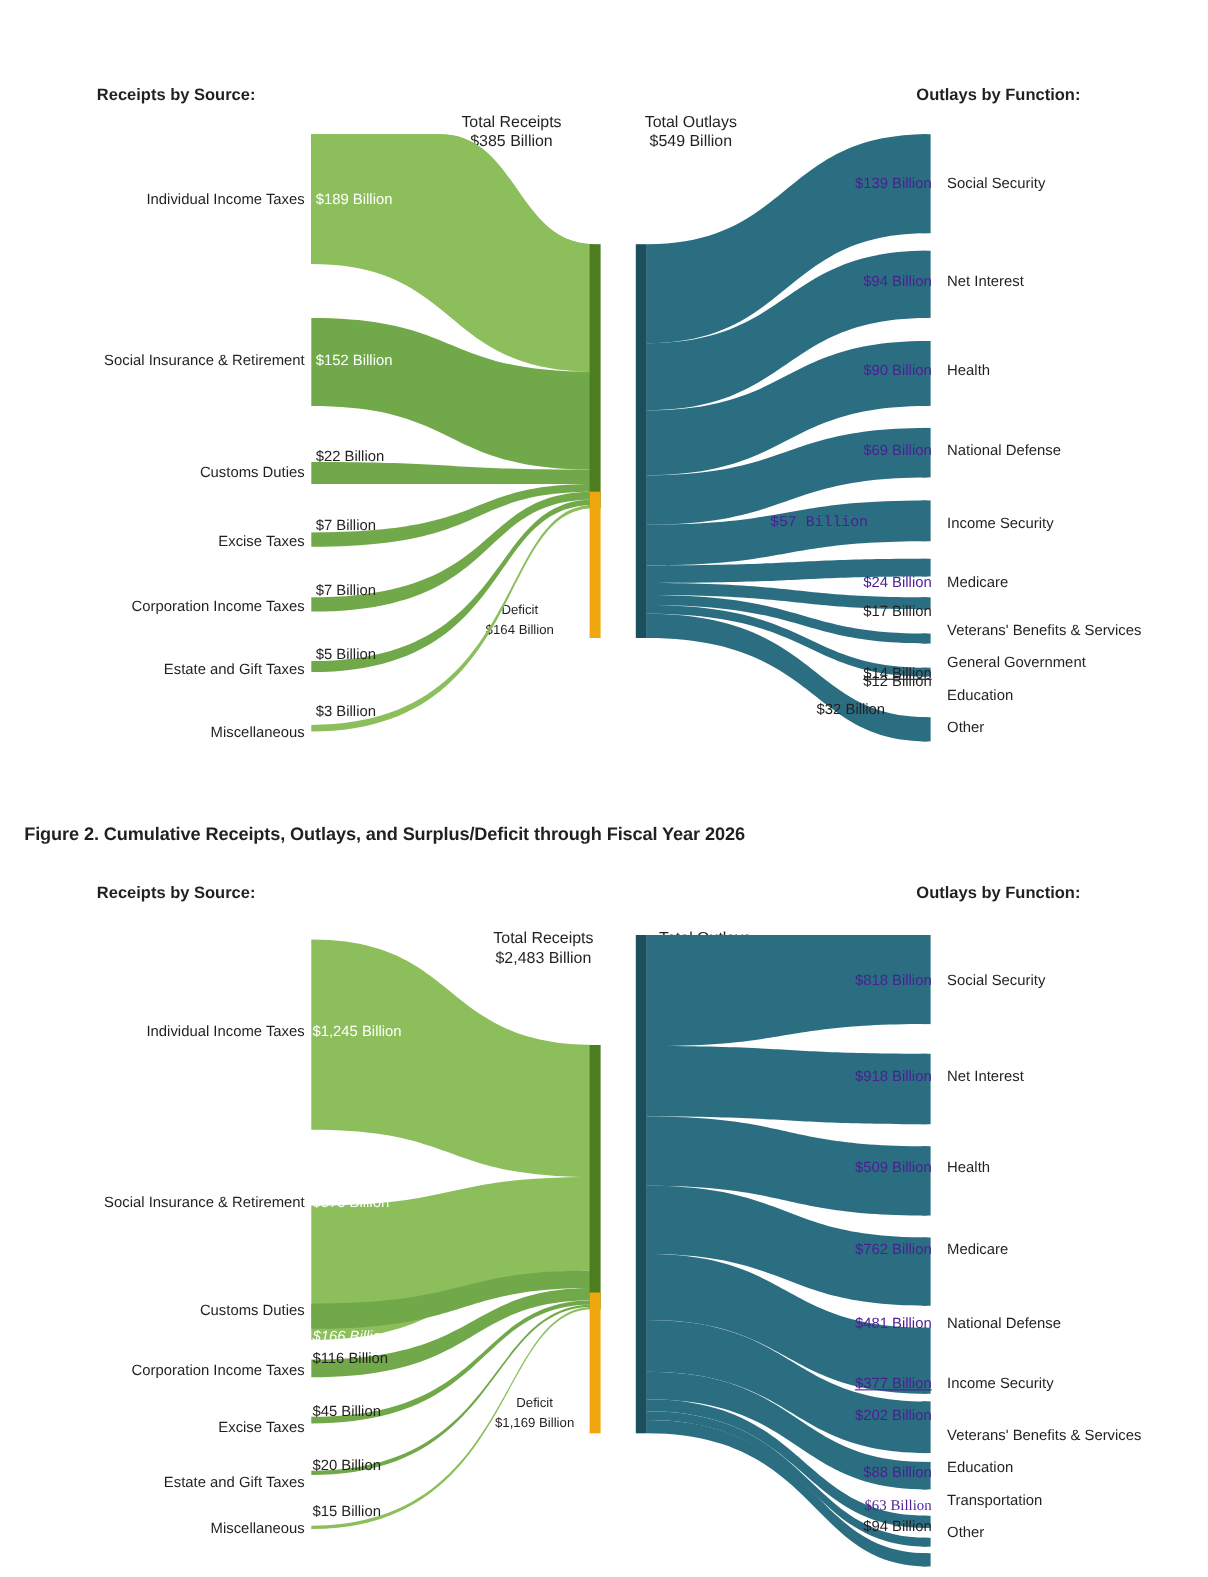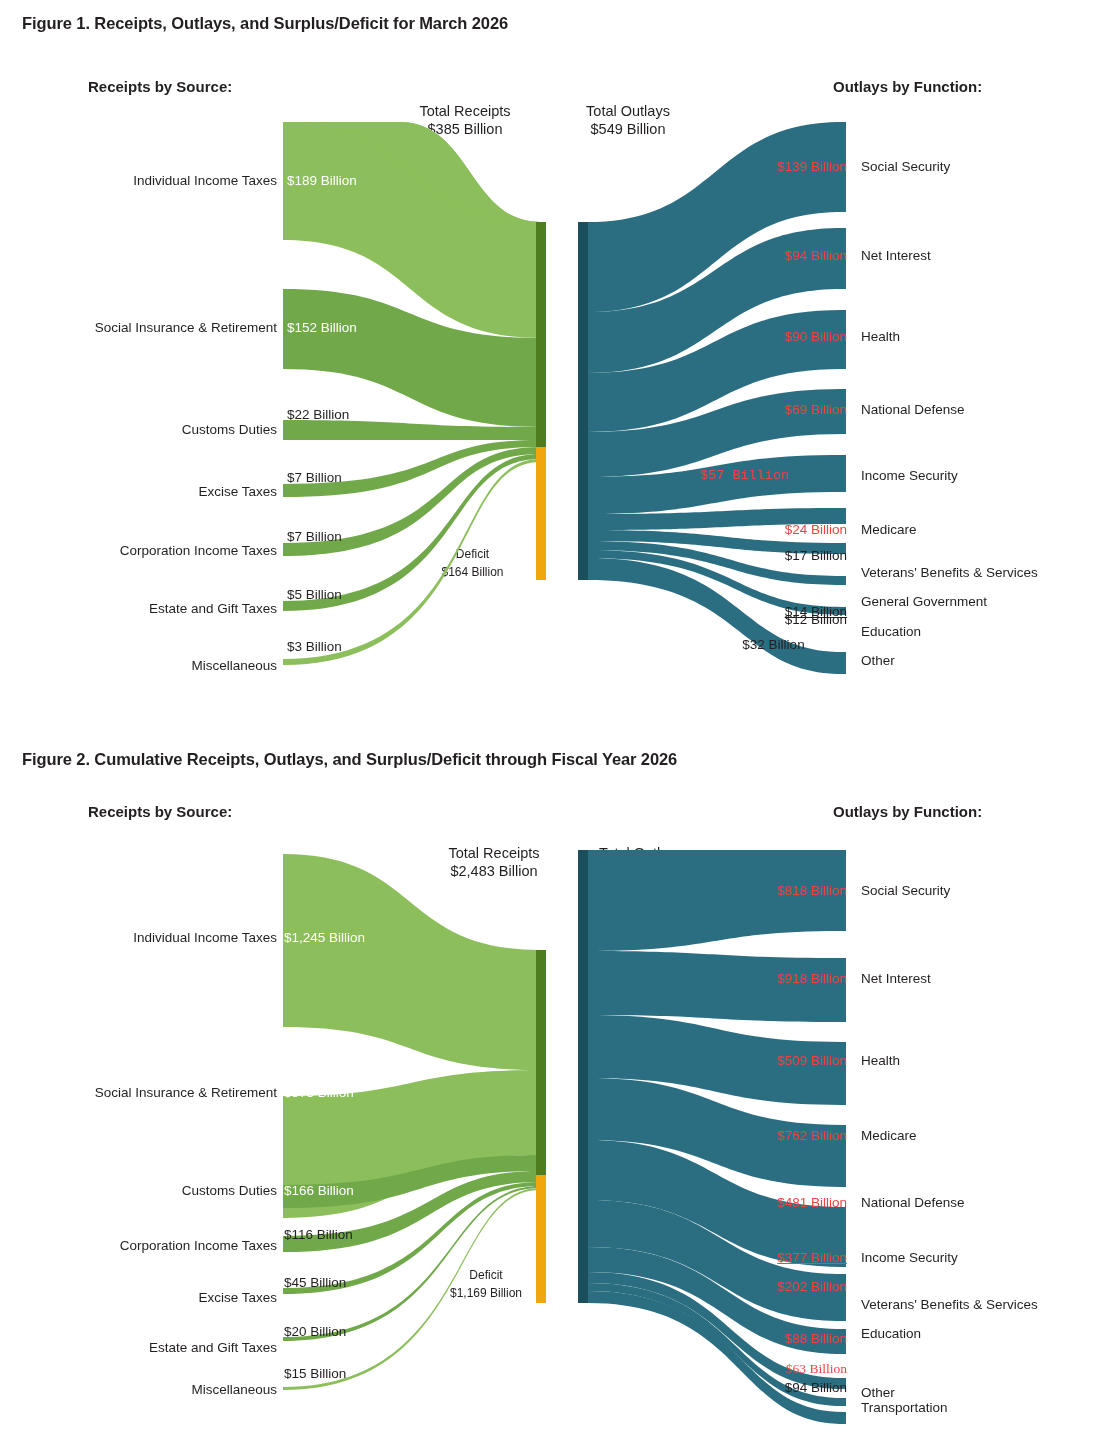--- a/index.html
+++ b/index.html
@@ -58,37 +58,36 @@
   }
   .node-label.right { text-align: right; }
   .node-label.left  { text-align: left; }
 
   .value-label {
     position: absolute;
     font-size: 13.5px;
     white-space: nowrap;
     line-height: 16px;
   }
-  .value-label.on-dark { color: #ef4444; }
+  .value-label.on-dark { color: #4c1d95; }
   .value-label.on-light { color: #ffffff; }
   .value-label.dark-text { color: #231f20; }
 
   svg.flow-canvas {
     position: absolute;
     left: 0;
     top: 0;
     overflow: visible;
   }
 </style>
 </head>
 <body>
 
 <div class="figure" id="figure-1">
 
-  <div class="fig-title" style="left:22px; top:14px;">Figure 1. Receipts, Outlays, and Surplus/Deficit for March 2026</div>
 
   <div class="col-head" style="left:88px; top:78px;">Receipts by Source:</div>
   <div class="col-head" style="left:833px; top:78px;">Outlays by Function:</div>
 
   <div class="total-label" style="left:400px; top:102px; width:130px;">
     <div>Total Receipts</div>
     <div>$385 Billion</div>
   </div>
 
   <div class="total-label" style="left:566px; top:102px; width:124px;">
@@ -293,21 +292,21 @@
   <div class="node-label right" style="left:0px; top:200px; width:277px;">Individual Income Taxes</div>
   <div class="node-label right" style="left:0px; top:355px; width:277px;">Social Insurance &amp; Retirement</div>
   <div class="node-label right" style="left:0px; top:453px; width:277px;">Customs Duties</div>
   <div class="node-label right" style="left:0px; top:508px; width:277px;">Corporation Income Taxes</div>
   <div class="node-label right" style="left:0px; top:560px; width:277px;">Excise Taxes</div>
   <div class="node-label right" style="left:0px; top:610px; width:277px;">Estate and Gift Taxes</div>
   <div class="node-label right" style="left:0px; top:652px; width:277px;">Miscellaneous</div>
 
   <div class="value-label on-light" style="left:284px; top:200px;">$1,245 Billion</div>
   <div class="value-label on-light" style="left:284px; top:355px;">$875 Billion</div>
-  <div class="value-label on-light" style="left:284px; top:453px;">$166 Billion</div>
+  <div class="value-label on-light" style="left:284px; top:477px;font-style:italic;">$166 Billion</div>
   <div class="value-label dark-text" style="left:284px; top:497px;">$116 Billion</div>
   <div class="value-label dark-text" style="left:284px; top:545px;">$45 Billion</div>
   <div class="value-label dark-text" style="left:284px; top:594px;">$20 Billion</div>
   <div class="value-label dark-text" style="left:284px; top:636px;">$15 Billion</div>
 
   <div class="value-label on-dark" style="left:700px; top:153px; width:147px; text-align:right;">$818 Billion</div>
   <div class="value-label on-dark" style="left:700px; top:241px; width:147px; text-align:right;">$918 Billion</div>
   <div class="value-label on-dark" style="left:700px; top:323px; width:147px; text-align:right;">$509 Billion</div>
   <div class="value-label on-dark" style="left:700px; top:398px; width:147px; text-align:right;">$762 Billion</div>
   <div class="value-label on-dark" style="left:700px; top:465px; width:147px; text-align:right;">$481 Billion</div>
@@ -318,15 +317,15 @@
   <div class="value-label dark-text" style="left:700px; top:650px; width:147px; text-align:right;">$94 Billion</div>
 
   <div class="node-label left" style="left:861px; top:153px;">Social Security</div>
   <div class="node-label left" style="left:861px; top:241px;">Net Interest</div>
   <div class="node-label left" style="left:861px; top:323px;">Health</div>
   <div class="node-label left" style="left:861px; top:398px;">Medicare</div>
   <div class="node-label left" style="left:861px; top:465px;">National Defense</div>
   <div class="node-label left" style="left:861px; top:520px;">Income Security</div>
   <div class="node-label left" style="left:861px; top:567px;">Veterans' Benefits &amp; Services</div>
   <div class="node-label left" style="left:861px; top:596px;">Education</div>
-  <div class="node-label left" style="left:861px; top:626px;margin-top:44px;">Transportation</div>
+  <div class="node-label left" style="left:861px; top:626px;">Transportation</div>
   <div class="node-label left" style="left:861px; top:655px;">Other</div>
 </div>
 
 </body></html>

